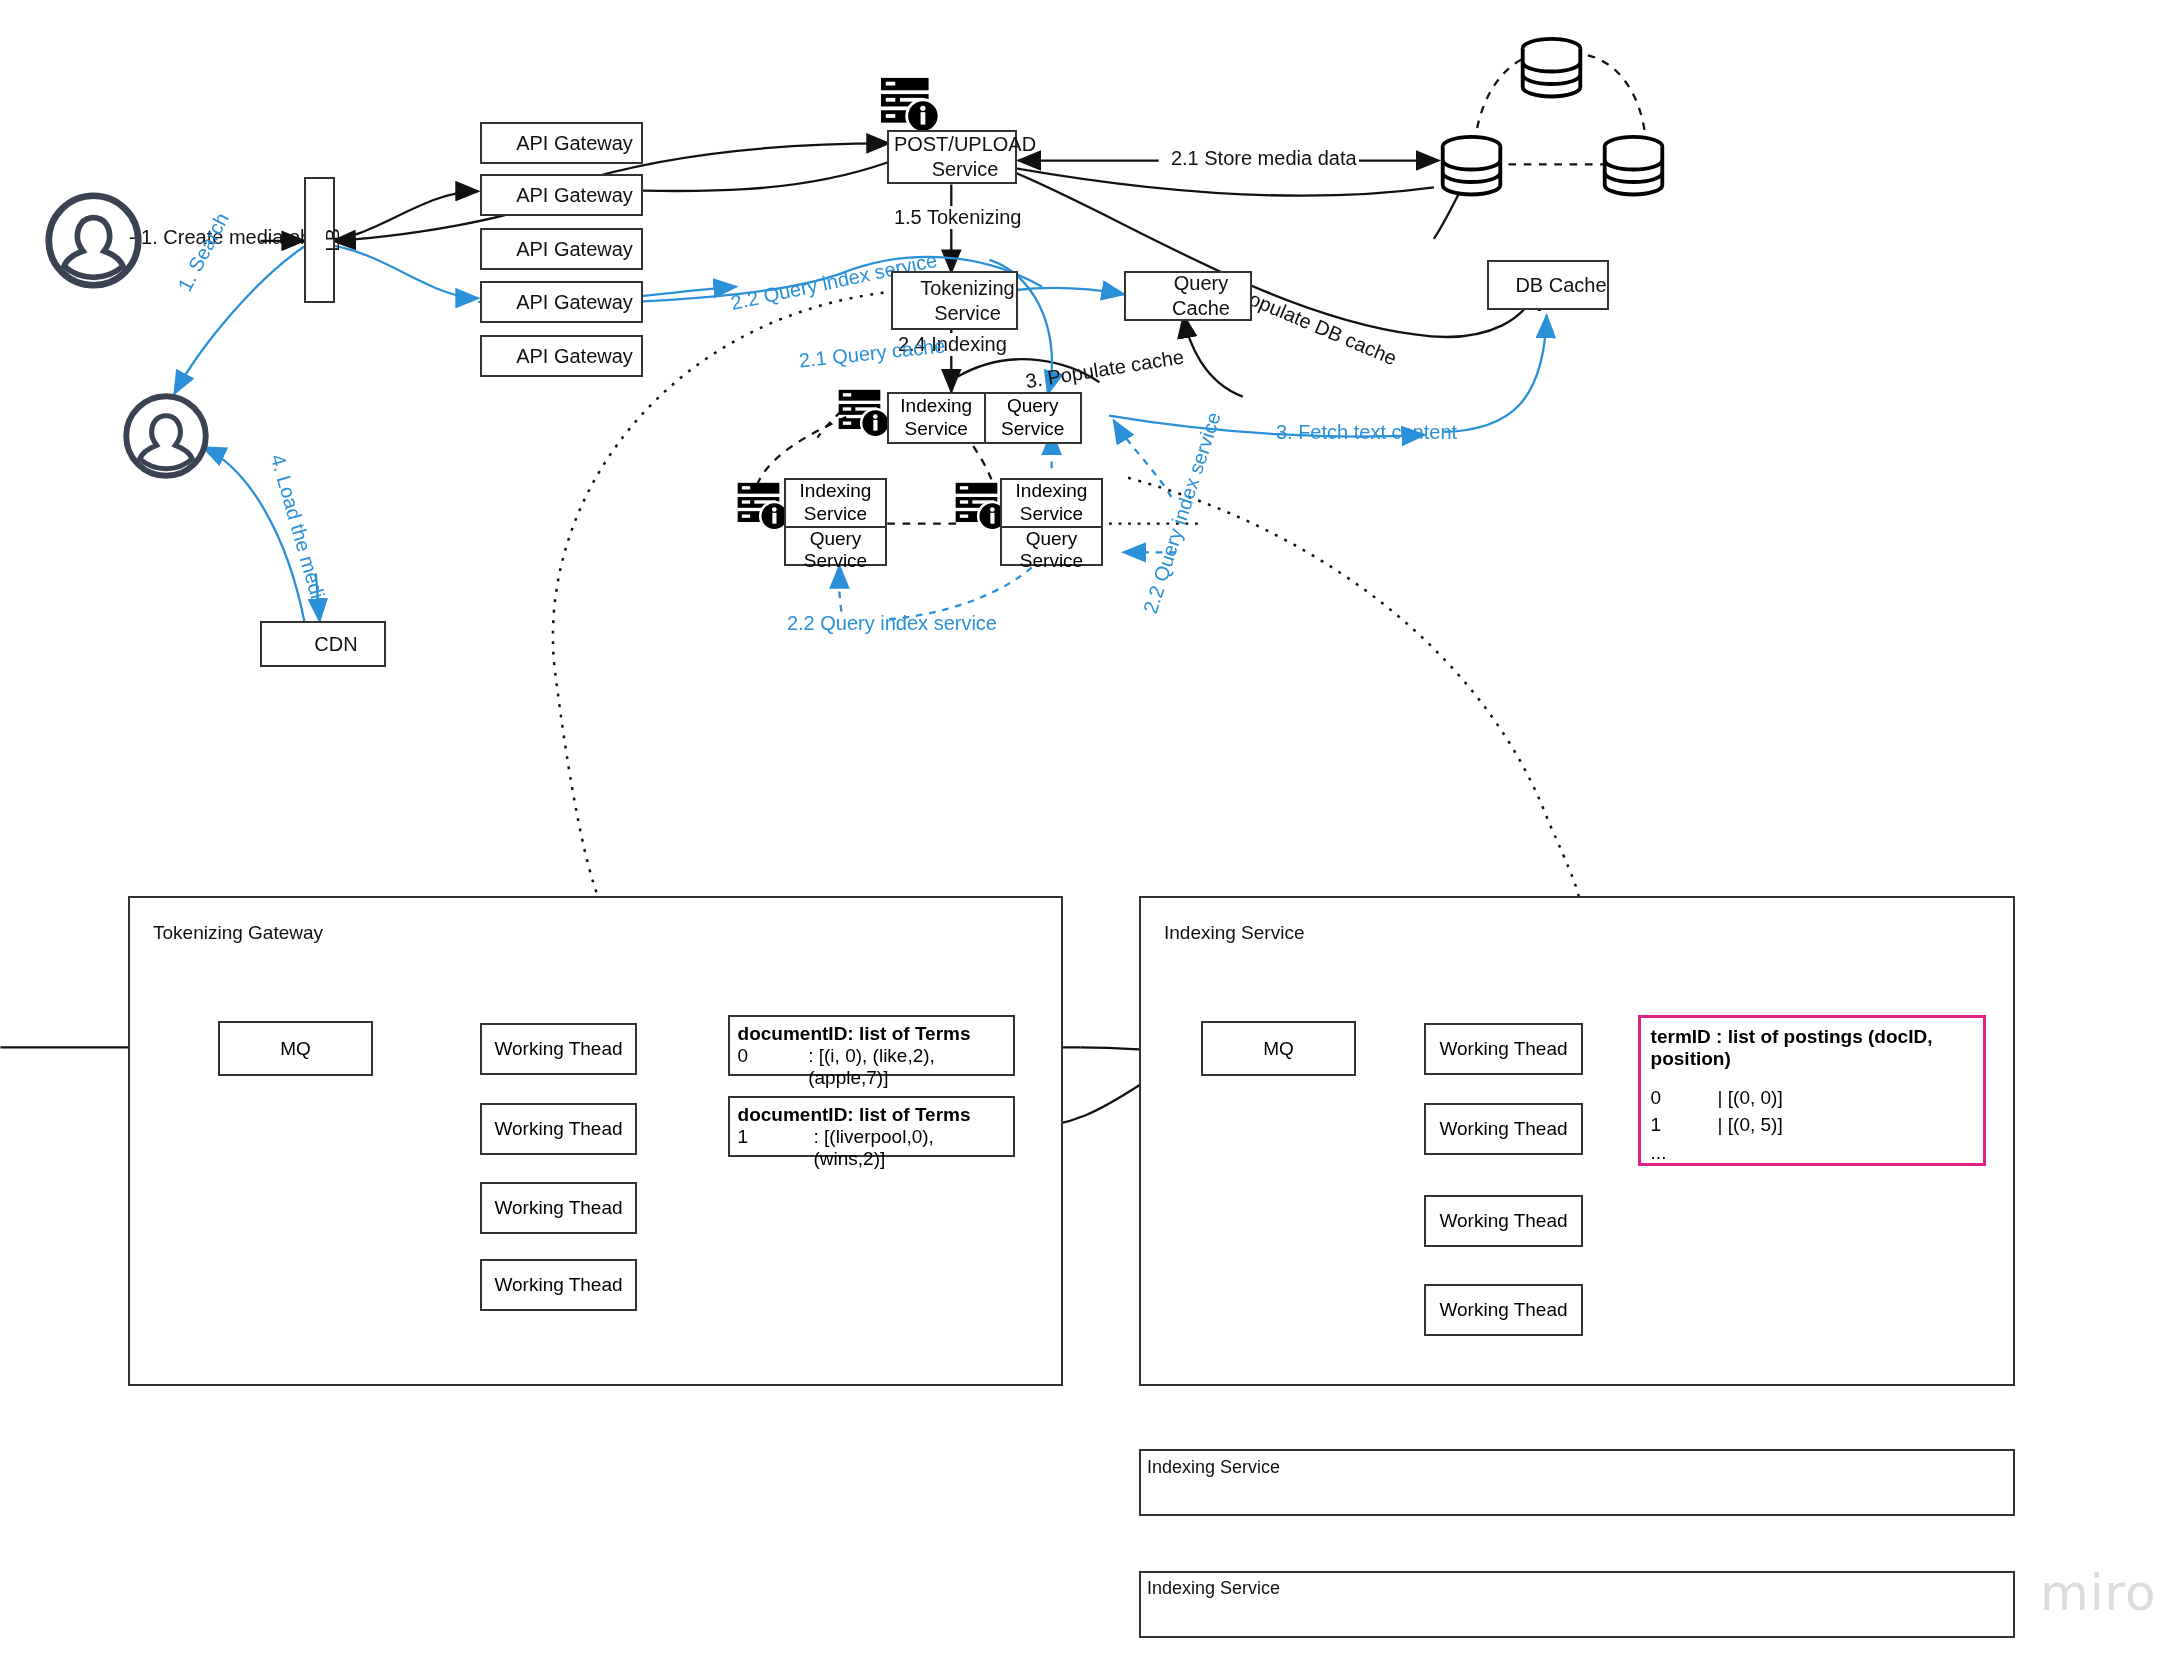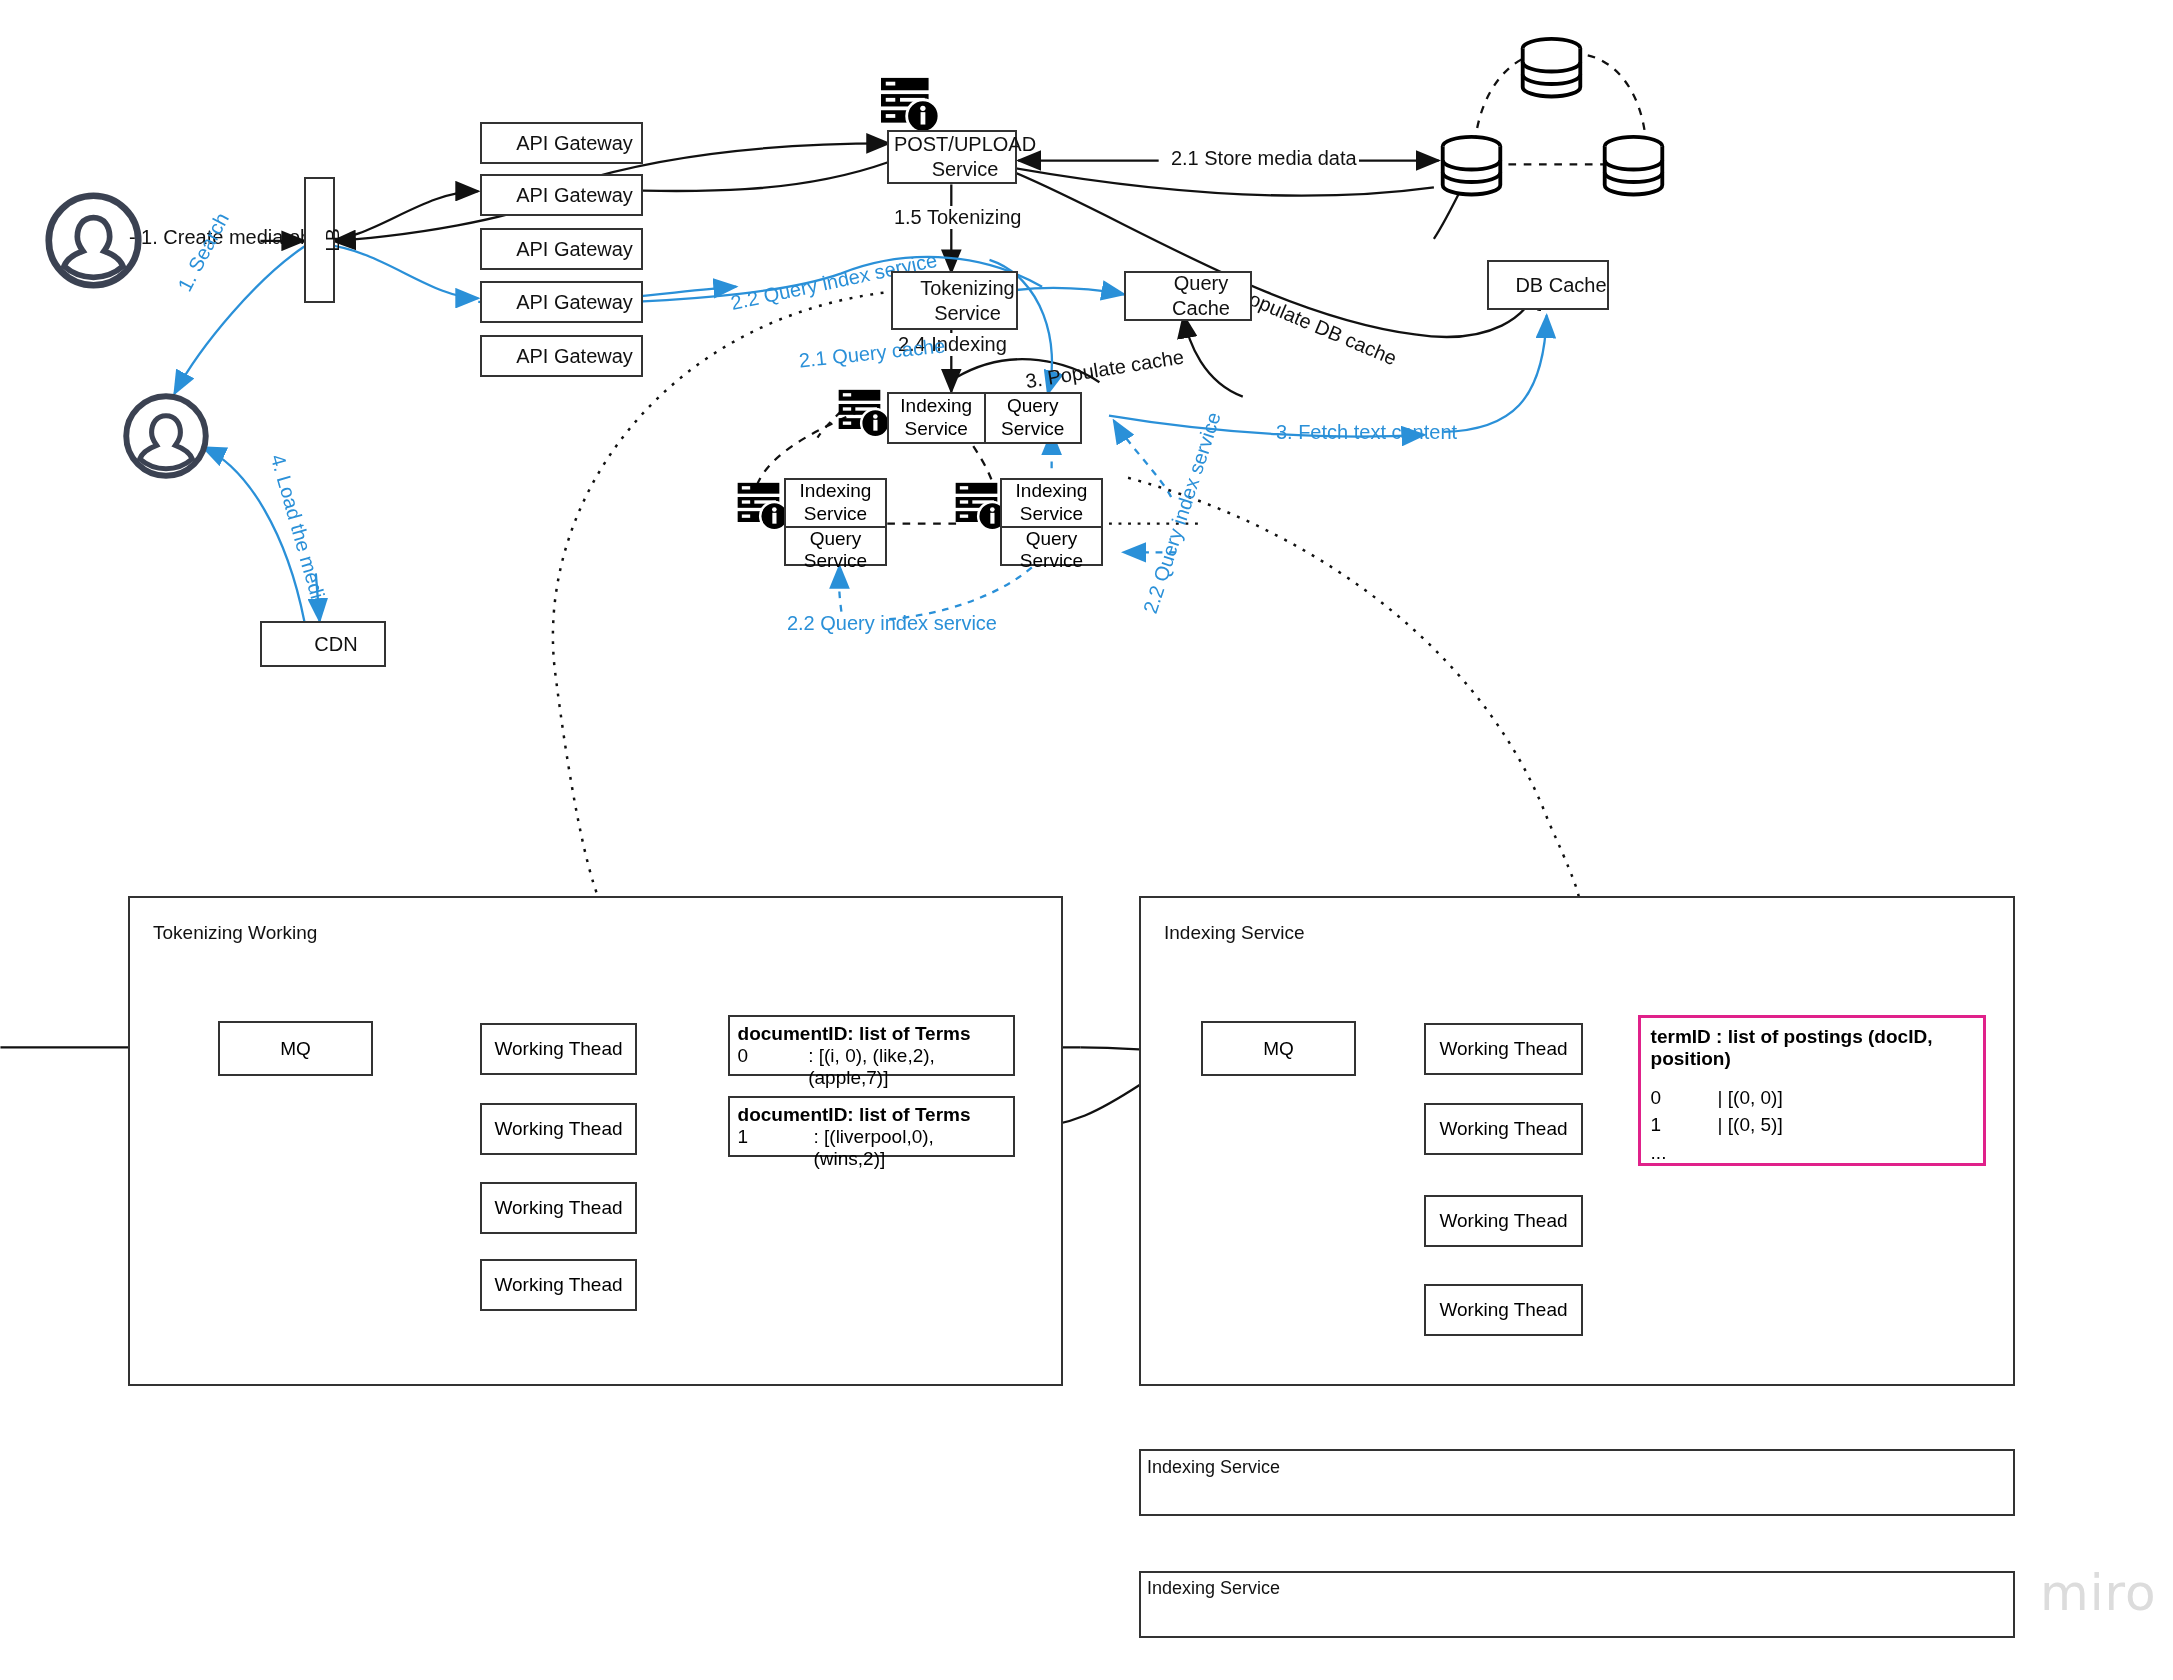--- a/index.html
+++ b/index.html
@@ -325,21 +325,21 @@
       <span>Indexing</span>
       <span>Service</span>
     </div>
     <div>
       <span>Query</span>
       <span>Service</span>
     </div>
   </div>
 
   <div class="panel" style="left:128px;top:896px;width:935px;height:490px;"></div>
-  <div class="panel-title" style="left:153px;top:922px;">Tokenizing Working</div>
+  <div class="panel-title" style="left:153px;top:922px;">Tokenizing Gateway</div>
 
   <div class="thread" style="left:218px;top:1021px;width:155px;height:55px;">
     <span>MQ</span>
   </div>
 
   <div class="thread" style="left:480px;top:1023px;width:157px;height:52px;">
     <span>Working Thead</span>
     </div>
   <div class="thread" style="left:480px;top:1103px;width:157px;height:52px;">
     <span>Working Thead</span>

